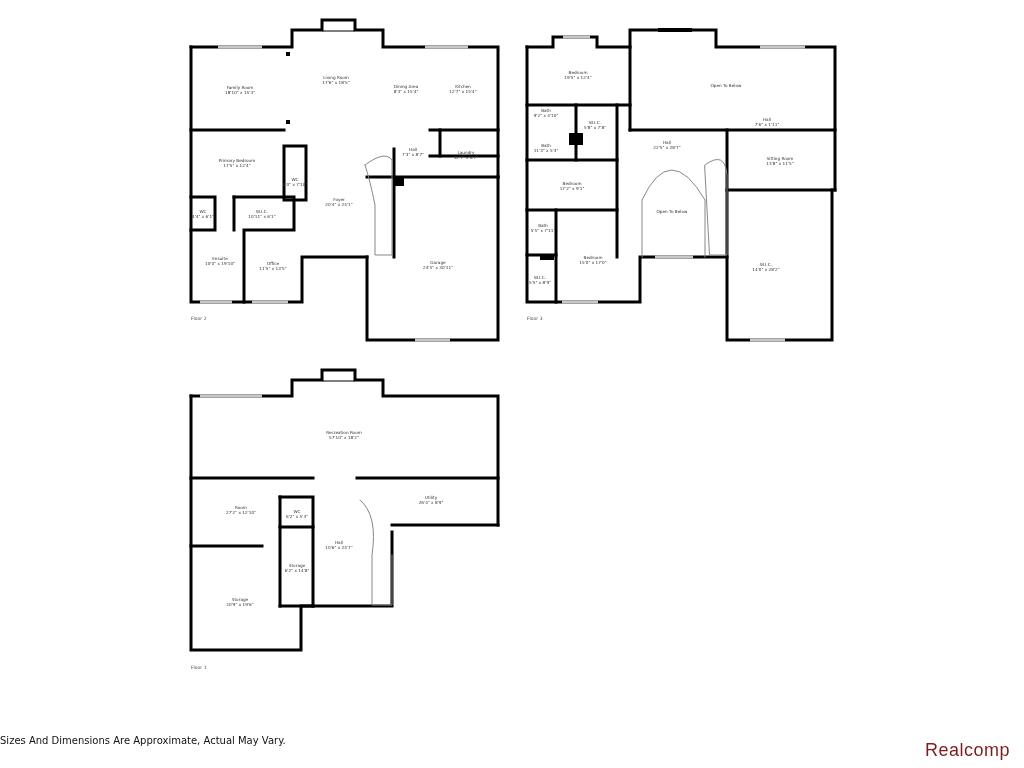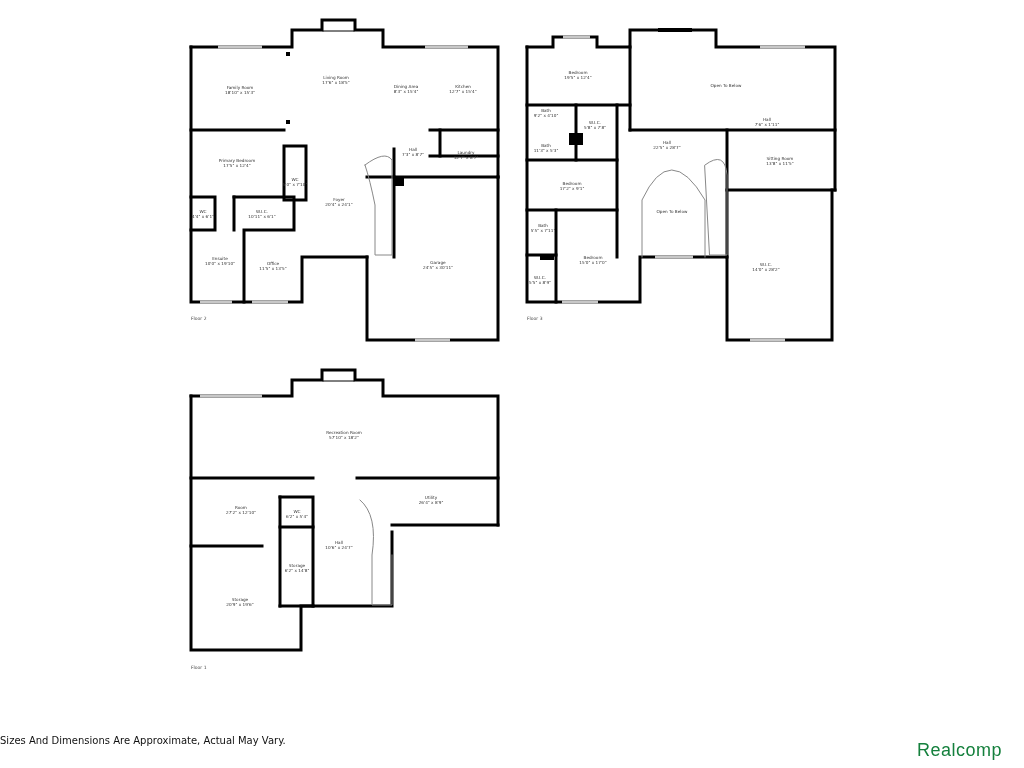--- a/index.html
+++ b/index.html
@@ -1,21 +1,21 @@
 <!DOCTYPE html>
 <html><head>
 <meta charset="utf-8">
 <style>
   html, body { margin:0; padding:0; background:#ffffff; }
   body { width:1024px; height:768px; position:relative; overflow:hidden; font-family:"DejaVu Sans", sans-serif; }
   .plan { position:absolute; left:0; top:0; width:1024px; height:768px; }
   .lbl { position:absolute; font-size:4.2px; line-height:5px; color:#333; text-align:center; transform:translate(-50%,-50%); white-space:nowrap; }
   .floor-lbl { position:absolute; font-size:4.5px; color:#444; }
   .footer { position:absolute; top:735px; left:0; width:1024px; text-align:left; font-size:10px; color:#111; font-family:"DejaVu Sans", sans-serif; }
-  .brand { position:absolute; right:22px; top:740px; font-size:18px; color:#15803d; font-family:"Liberation Sans", sans-serif; letter-spacing:0.5px; }
+  .brand { position:absolute; right:14px; top:740px; font-size:18px; color:#7f1d1d; font-family:"Liberation Sans", sans-serif; letter-spacing:0.5px; }
 </style>
 </head>
 <body>
 
 <svg class="plan" width="1024" height="768" viewBox="0 0 1024 768" xmlns="http://www.w3.org/2000/svg">
   <g fill="none" stroke="#000" stroke-width="3" stroke-linecap="square">
 
     <g>
 
       <polyline points="191,47 191,302 302,302 302,257 367,257"></polyline>

